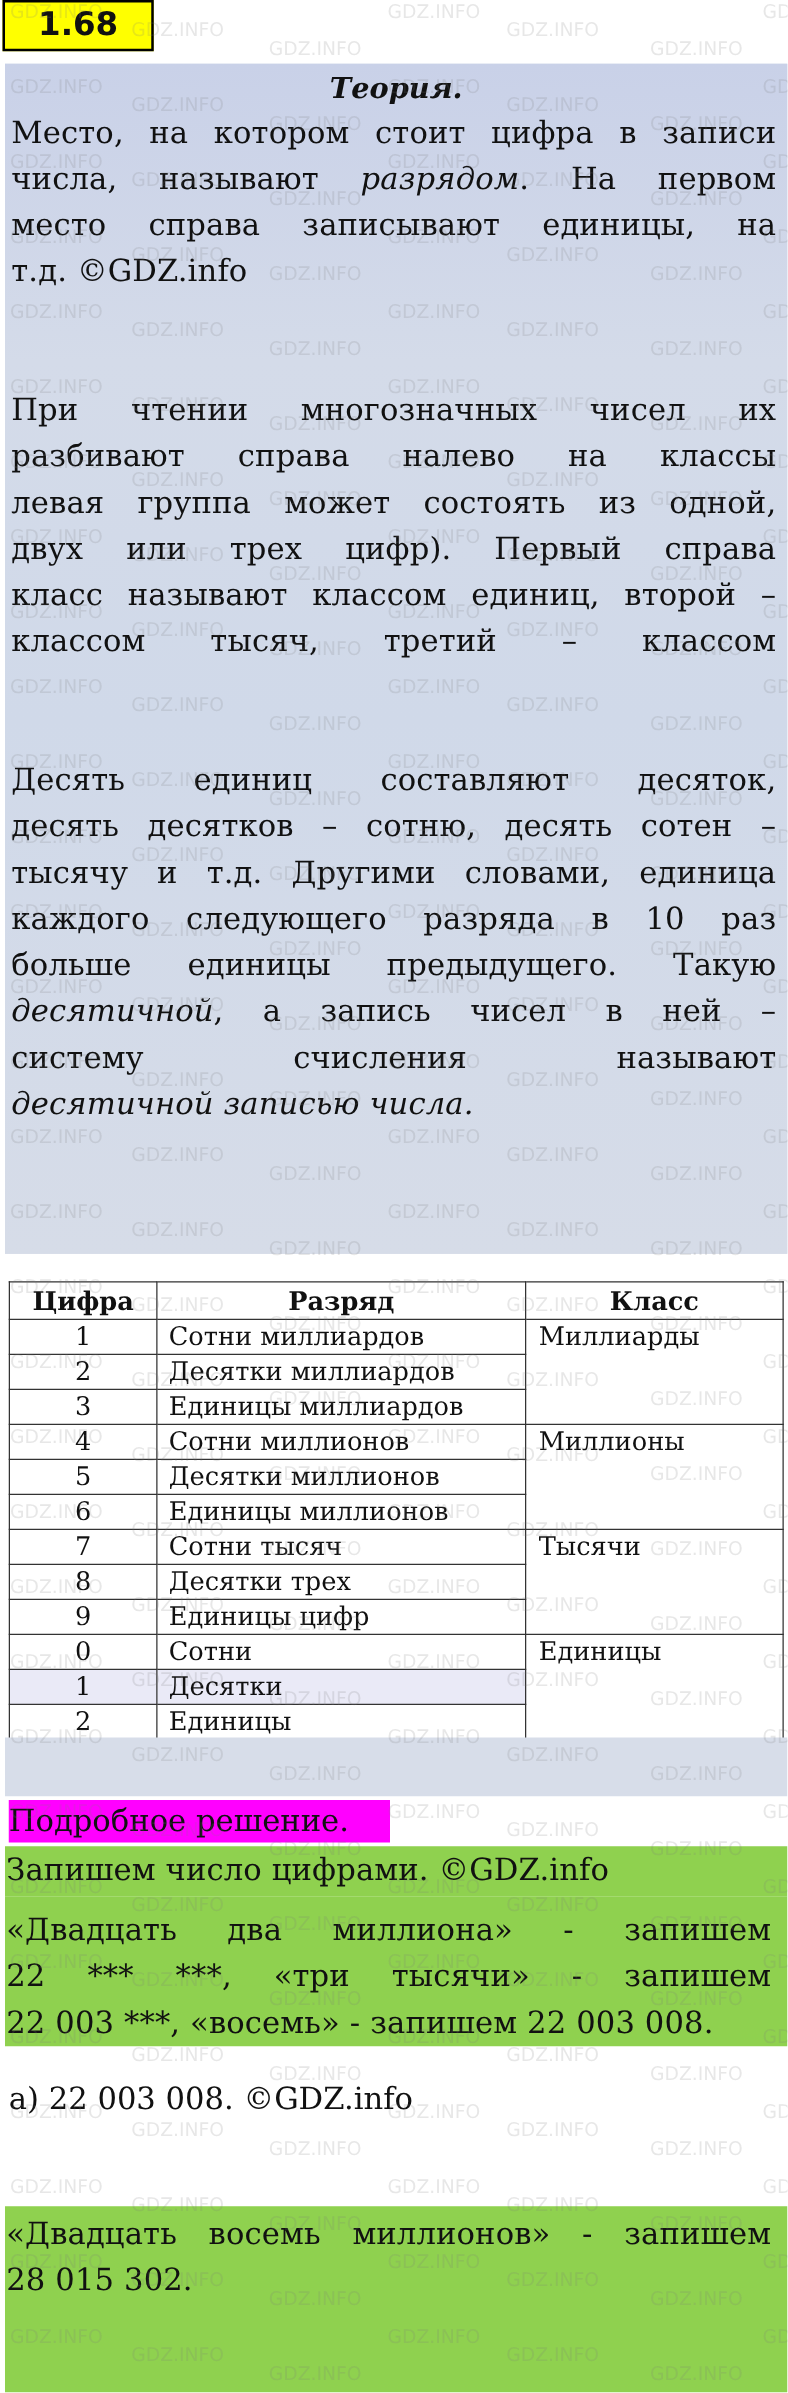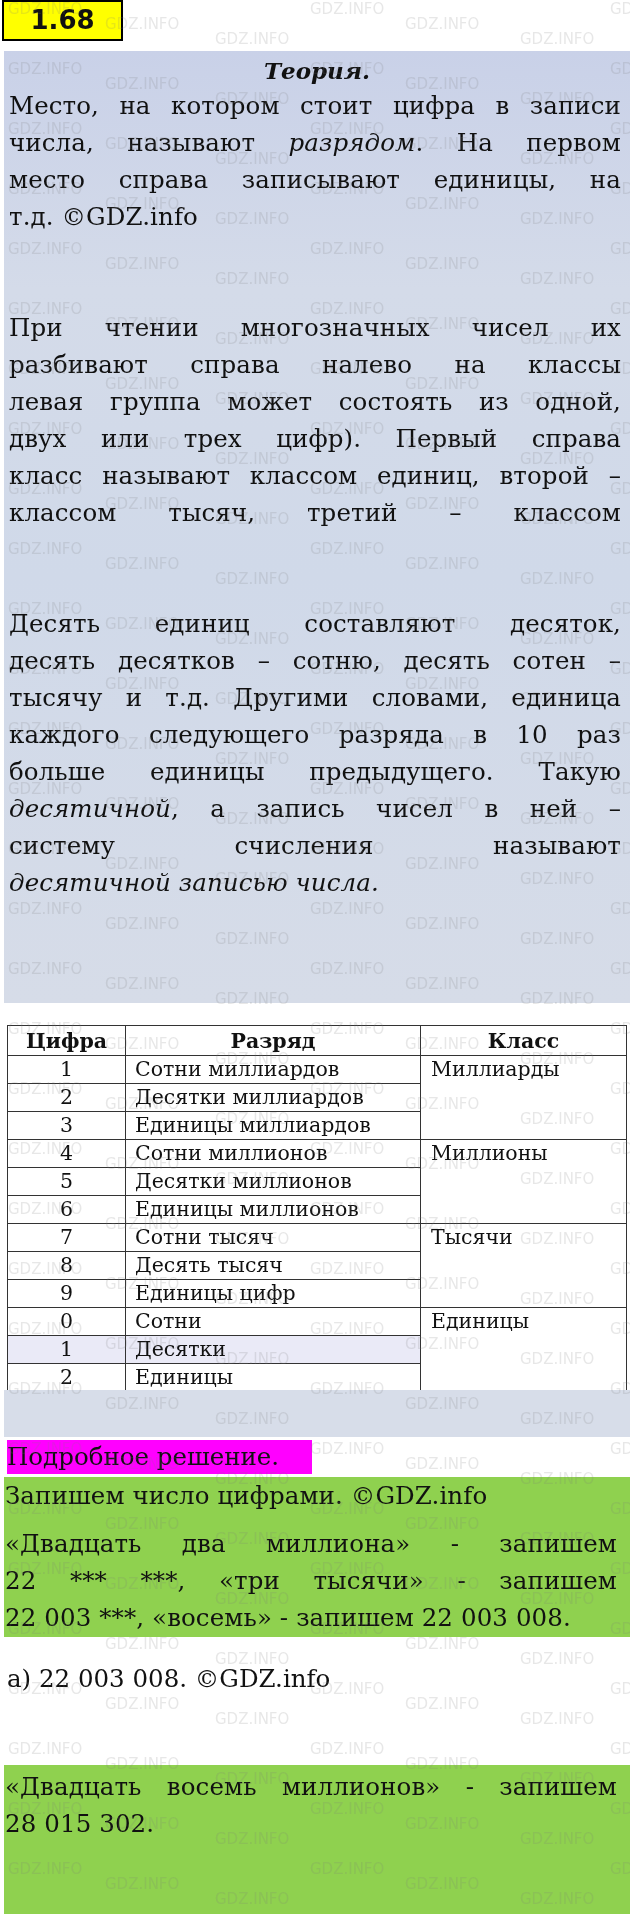--- a/index.html
+++ b/index.html
@@ -163,21 +163,21 @@
           <td class="digit">6</td>
           <td class="rank">Единицы миллионов</td>
         </tr>
         <tr>
           <td class="digit">7</td>
           <td class="rank">Сотни тысяч</td>
           <td class="cls" rowspan="3">Тысячи</td>
         </tr>
         <tr>
           <td class="digit">8</td>
-          <td class="rank">Десять тысяч</td>
+          <td class="rank">Десятки трех</td>
         </tr>
         <tr>
           <td class="digit">9</td>
           <td class="rank">Единицы цифр</td>
         </tr>
         <tr>
           <td class="digit">0</td>
           <td class="rank">Сотни</td>
           <td class="cls" rowspan="3">Единицы</td>
         </tr>

